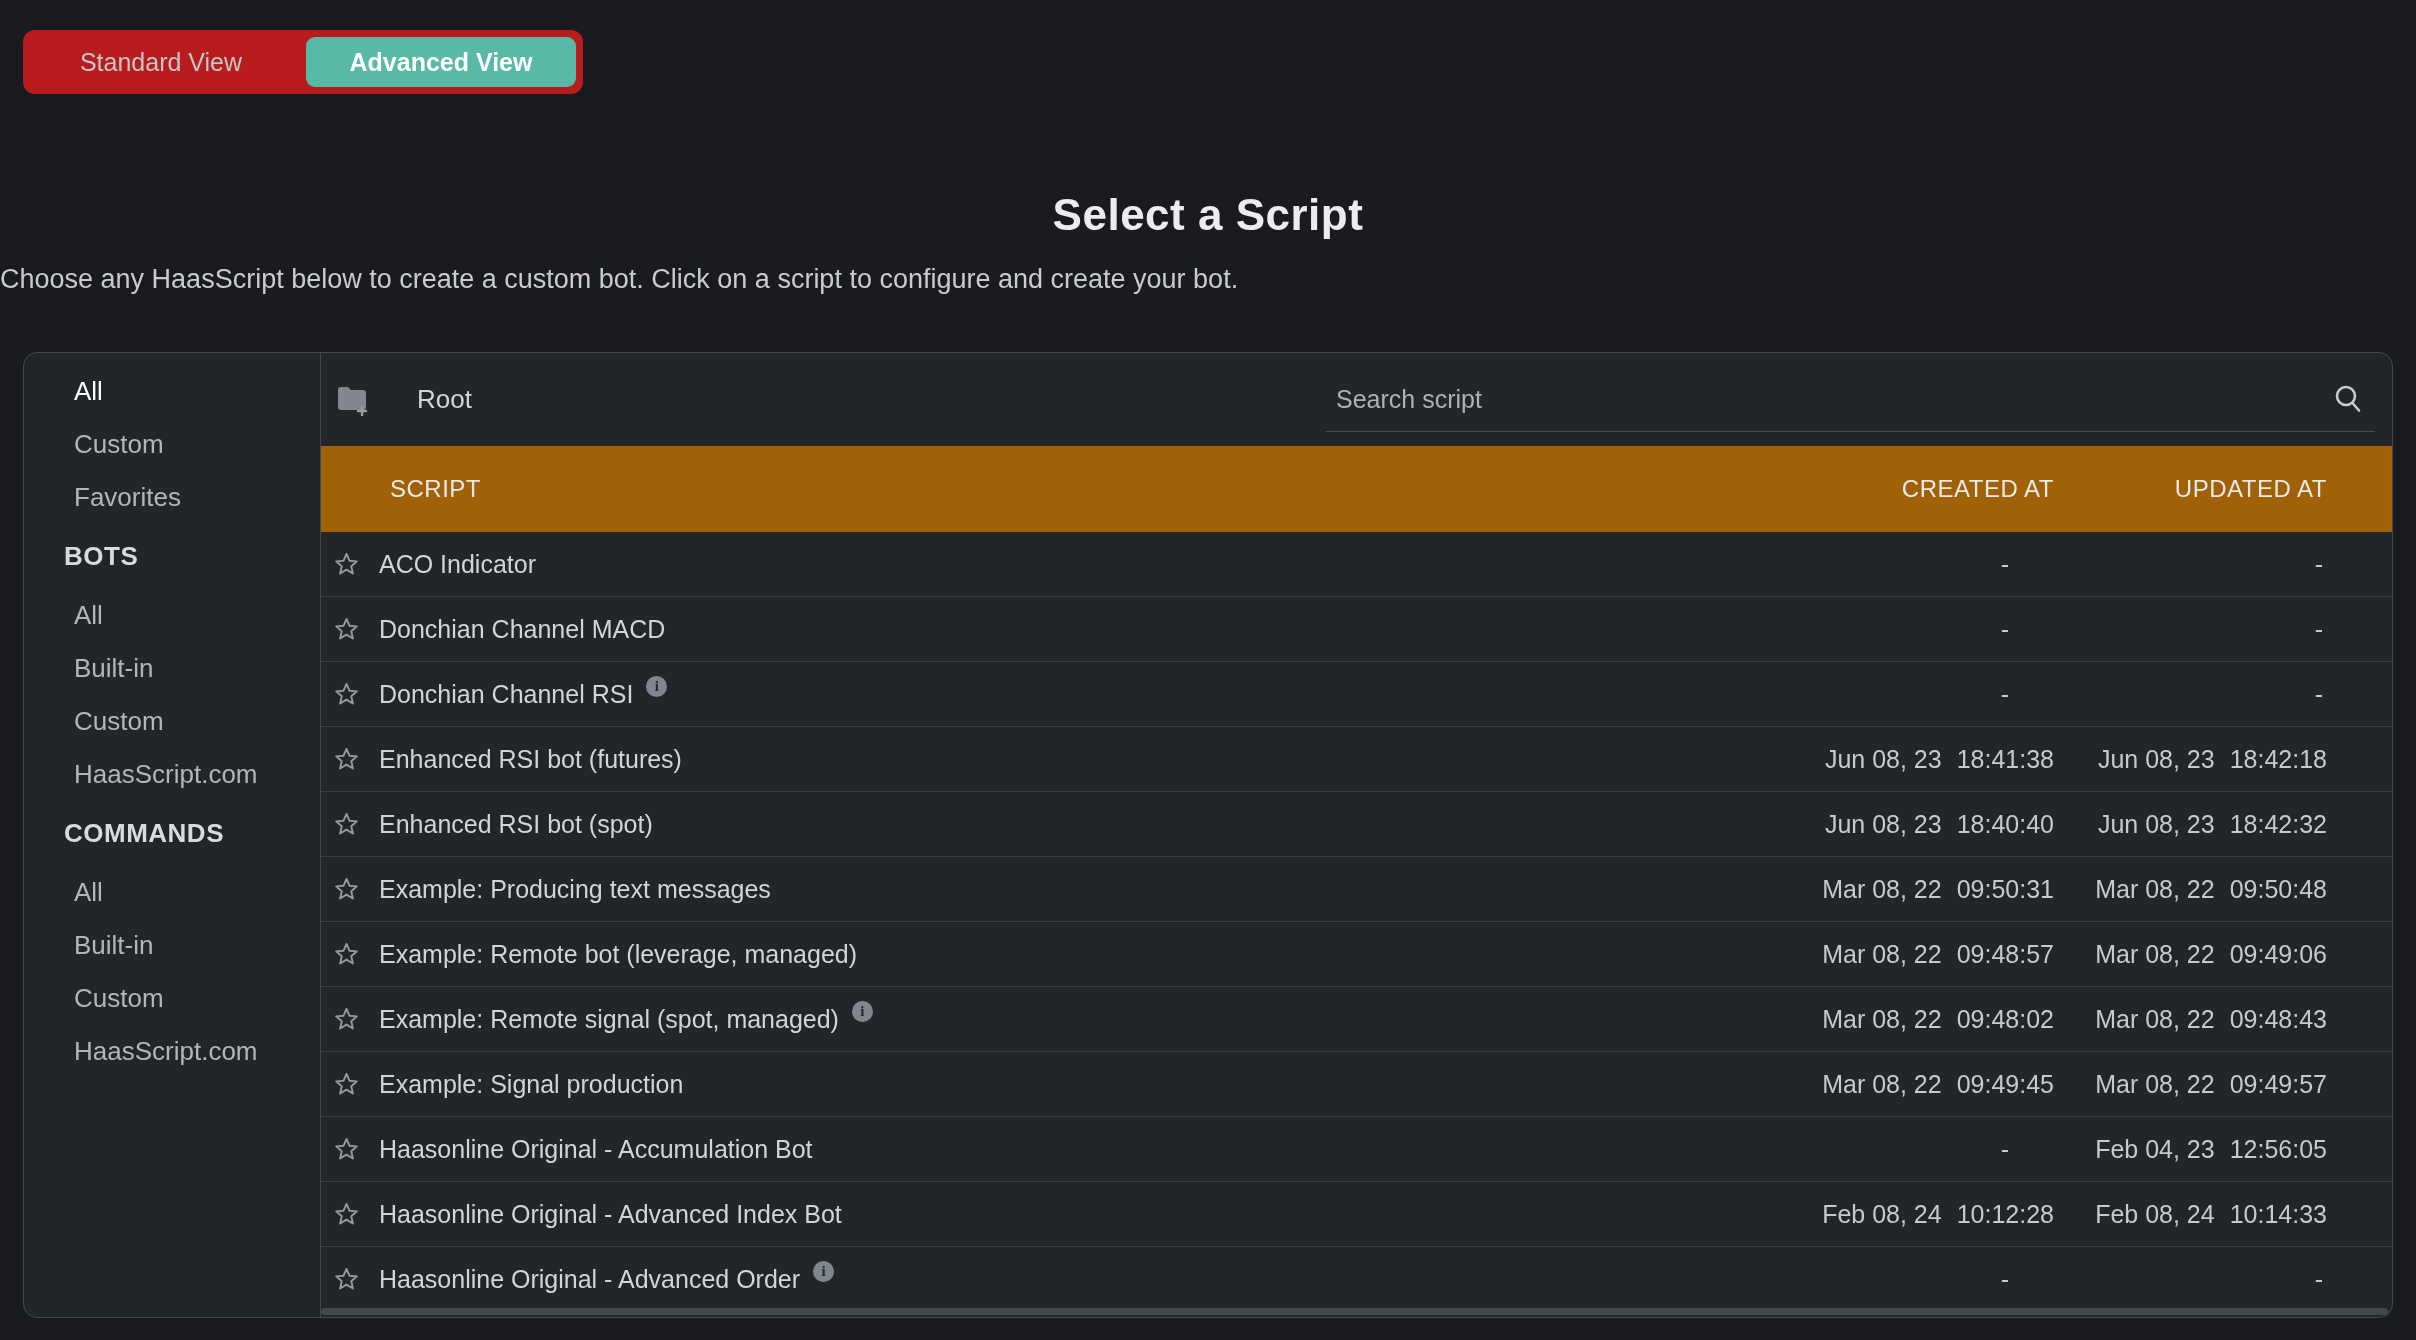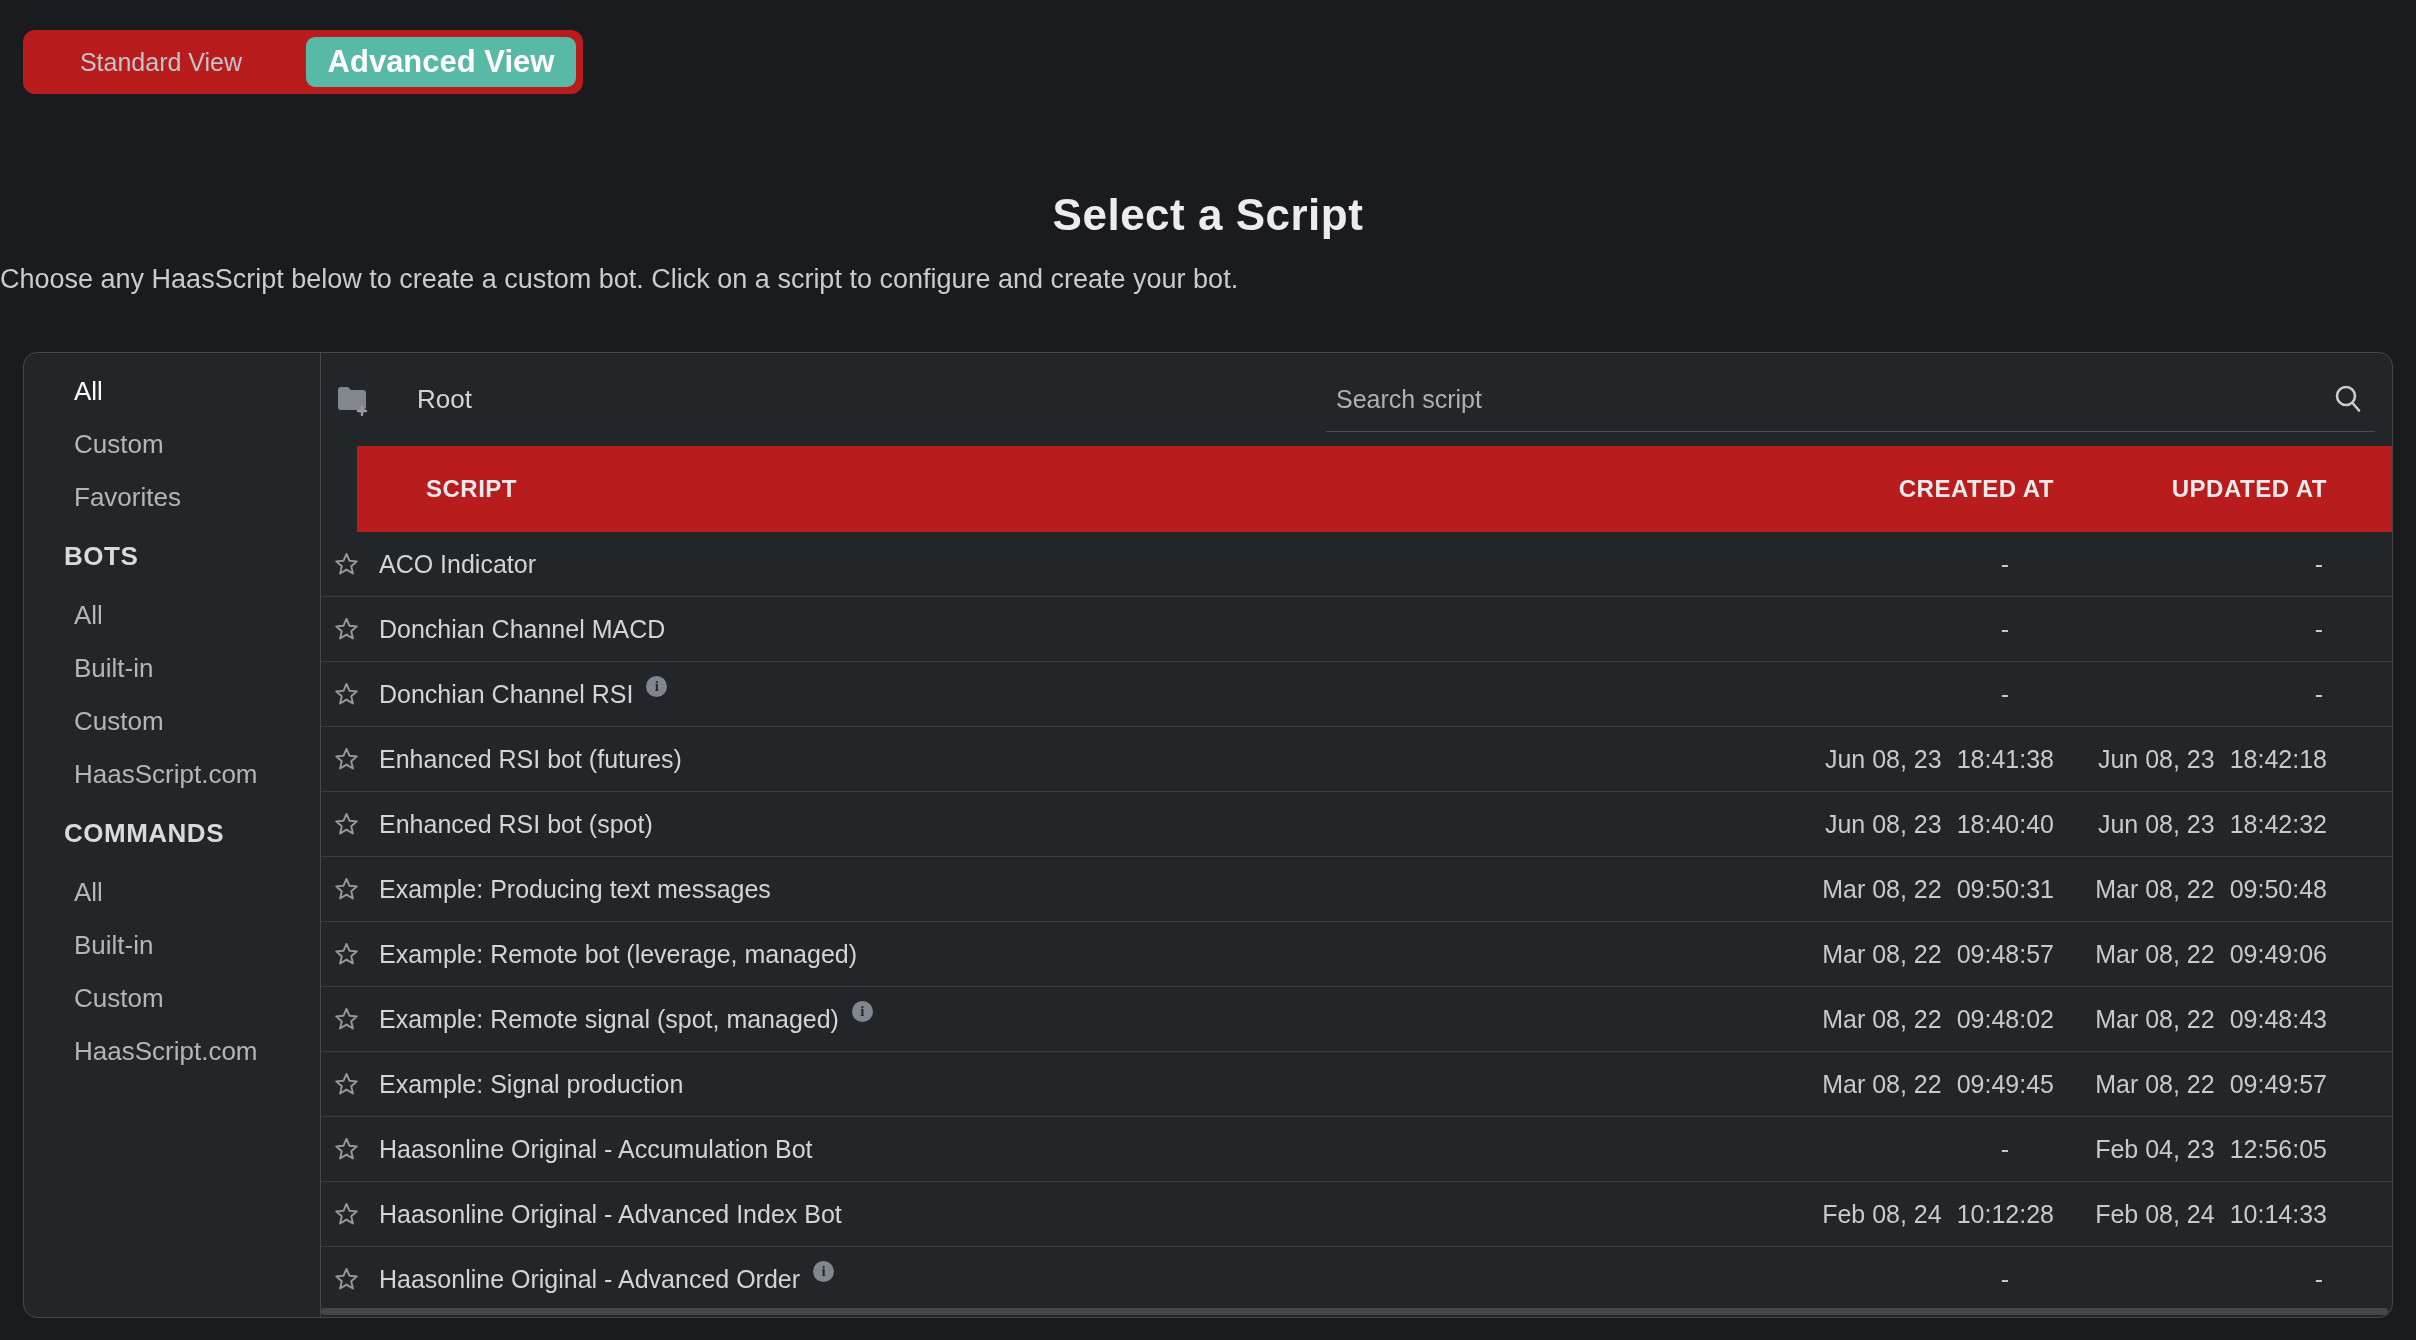--- a/index.html
+++ b/index.html
@@ -19,21 +19,21 @@
     background:#b91c1c; border-radius:12px;
     display:flex; align-items:center;
   }
   .toggle-standard {
     flex:1; text-align:center;
     color:#c3c5c8; font-size:25px; cursor:pointer;
   }
   .toggle-advanced {
     width:270px; height:50px; margin:7px;
     background:#58b9a6; border-radius:9px;
-    color:#ffffff; font-size:31px; font-weight:600;
+    color:#ffffff; font-size:25px; font-weight:600;
     display:flex; align-items:center; justify-content:center;
     cursor:pointer; flex-shrink:0;
   }
 
   
   .page-title {
     position:absolute; top:190px; left:0; width:100%;
     text-align:center; font-size:44px; font-weight:600; color:#ececee;
     letter-spacing:0.5px;
   }
@@ -81,23 +81,23 @@
   }
   .search-input {
     flex:1; background:transparent; border:none; outline:none;
     color:#f9a8d4; font-size:25px; padding-left:10px;
     font-family:"Liberation Sans", sans-serif;
   }
   .search-input::placeholder { color:#aeb1b4; }
   .search-icon { width:34px; height:34px; margin-right:10px; flex-shrink:0; cursor:pointer; }
 
   .thead {
-    height:86px; background:#b91c1c;
+    height:86px; background:#a16207;
     display:flex; align-items:center; flex-shrink:0;
-    font-size:24px; font-weight:700; color:#e9eaeb; letter-spacing:0.5px;margin-left:36px;
+    font-size:24px; font-weight:400; color:#e9eaeb; letter-spacing:0.5px;
   }
   .th-script { margin-left:69px; }
   .th-created { margin-left:auto; width:270px; text-align:right; }
   .th-updated { width:338px; padding-right:65px; text-align:right; }
 
   .rows { flex:1; }
   .script-row {
     height:65px; display:flex; align-items:center;
     border-bottom:1px solid #383b3f; cursor:pointer;
   }

